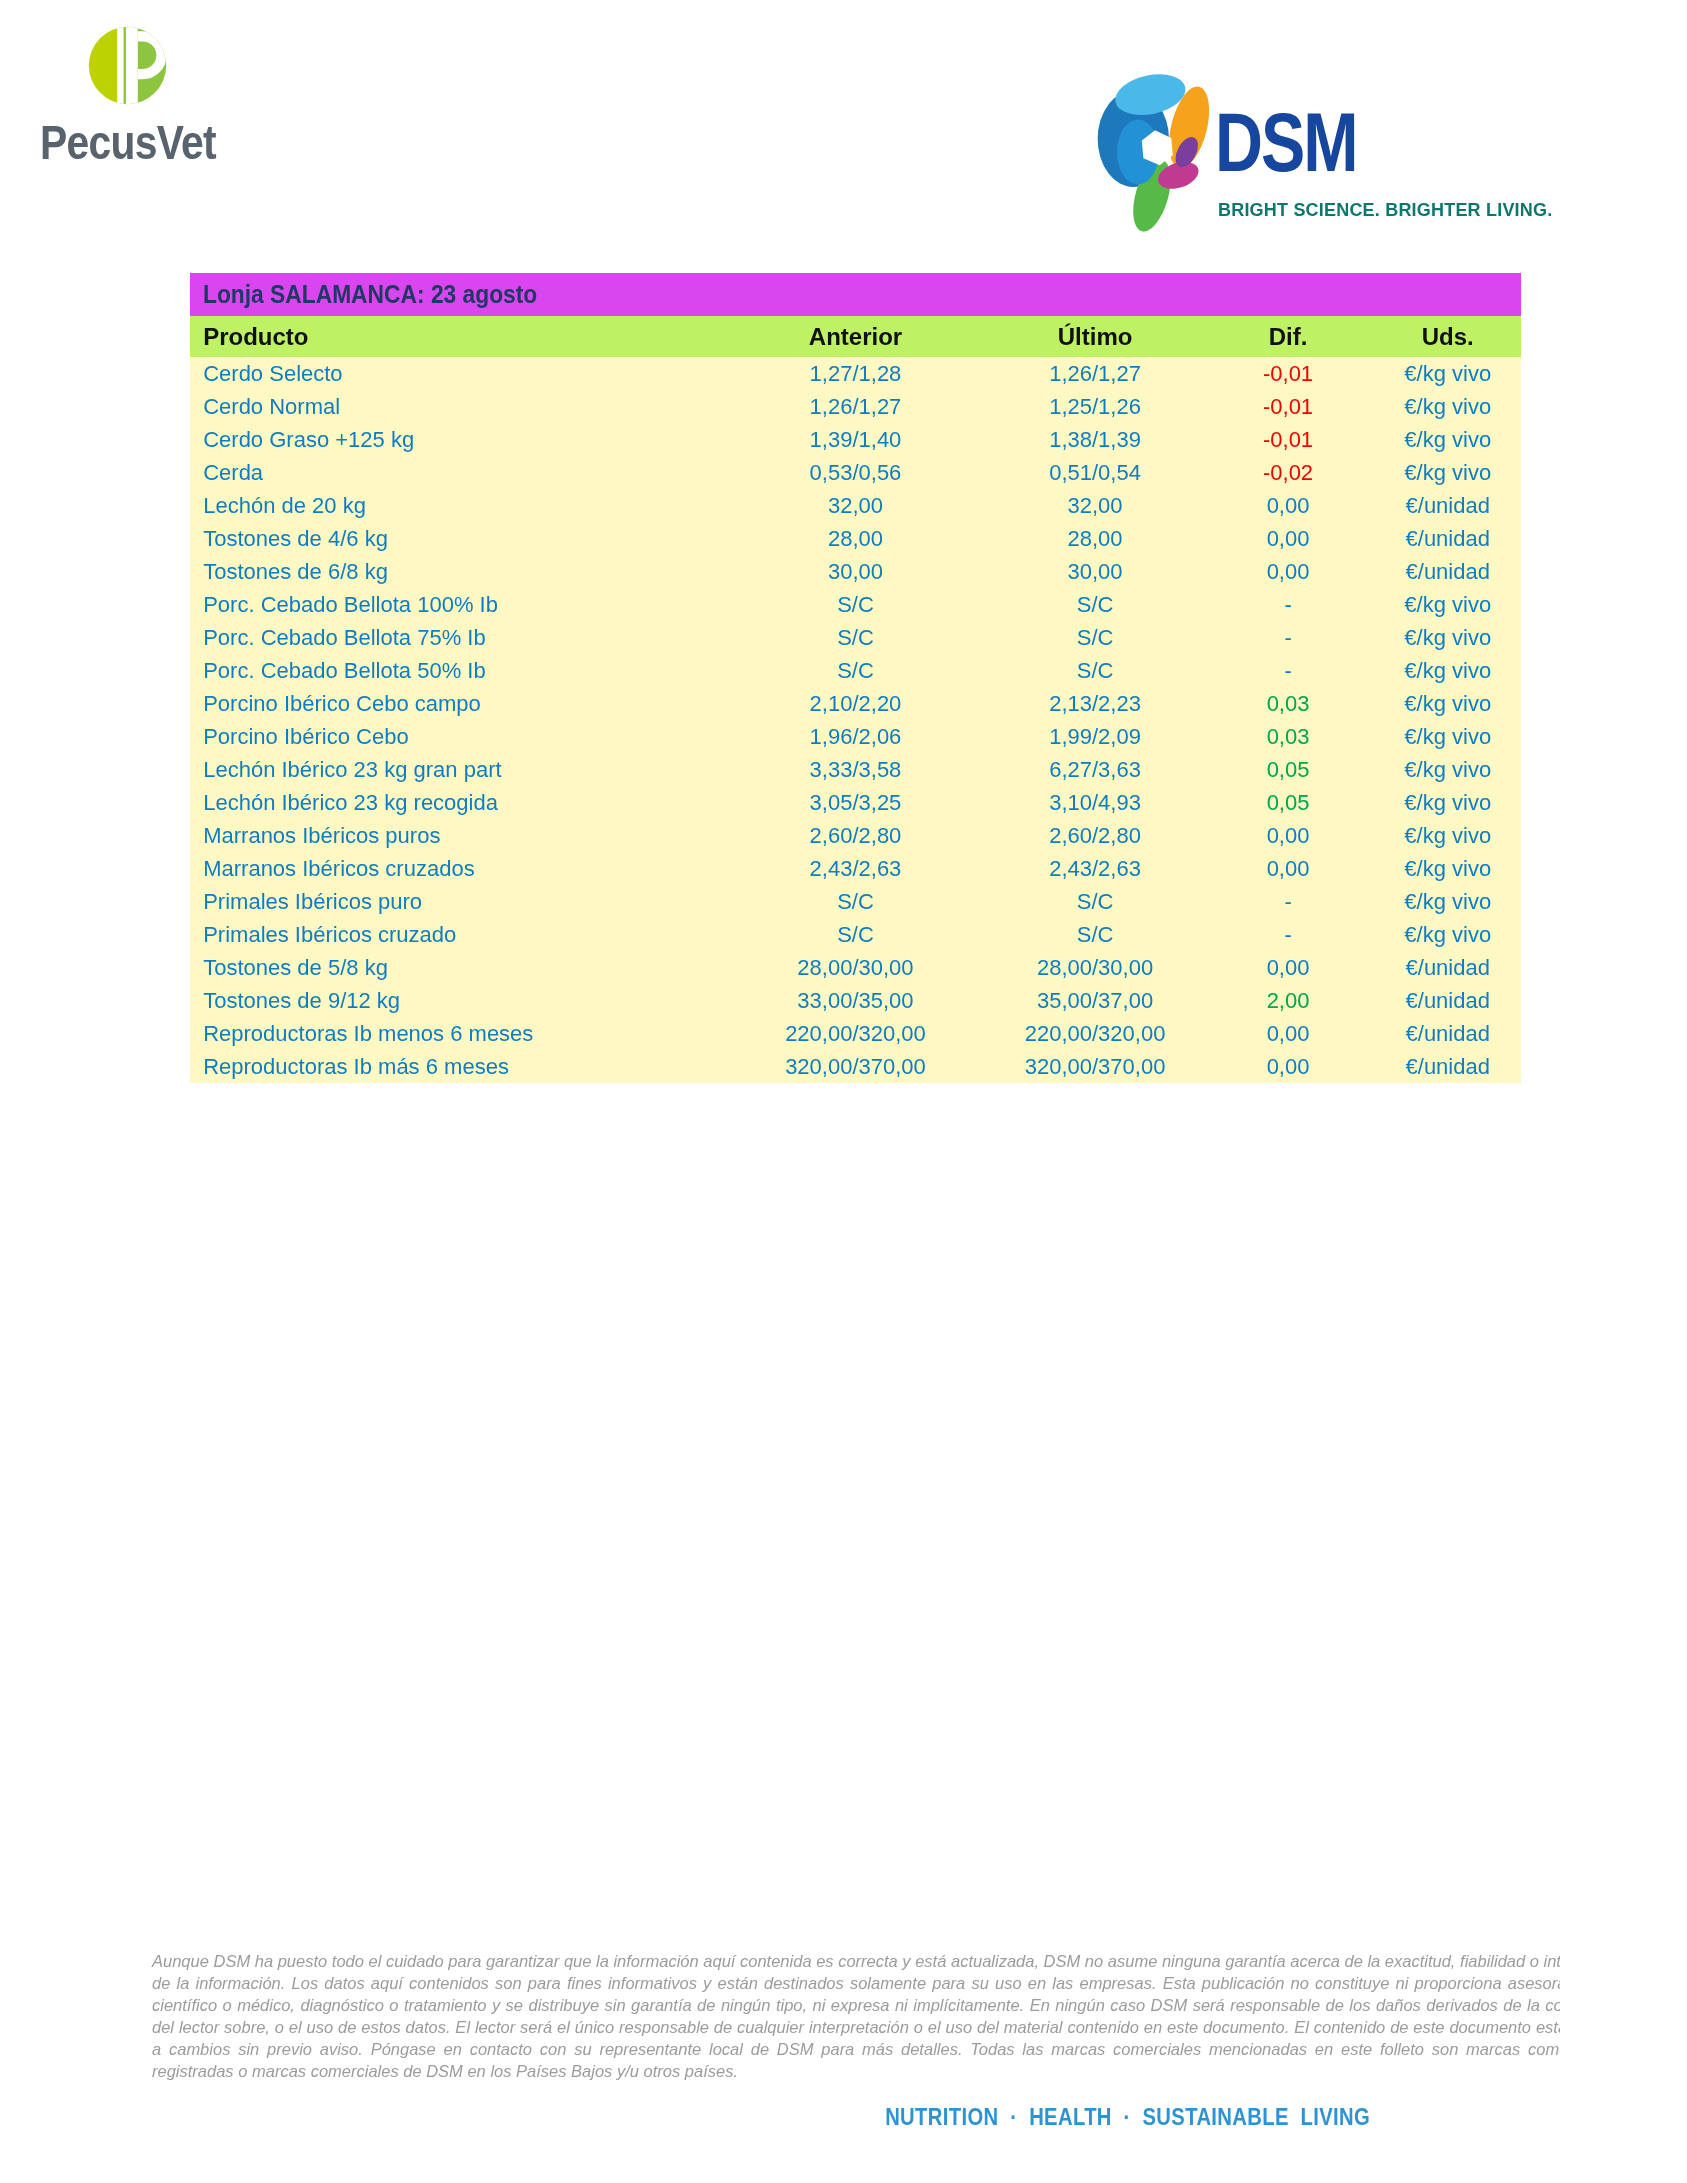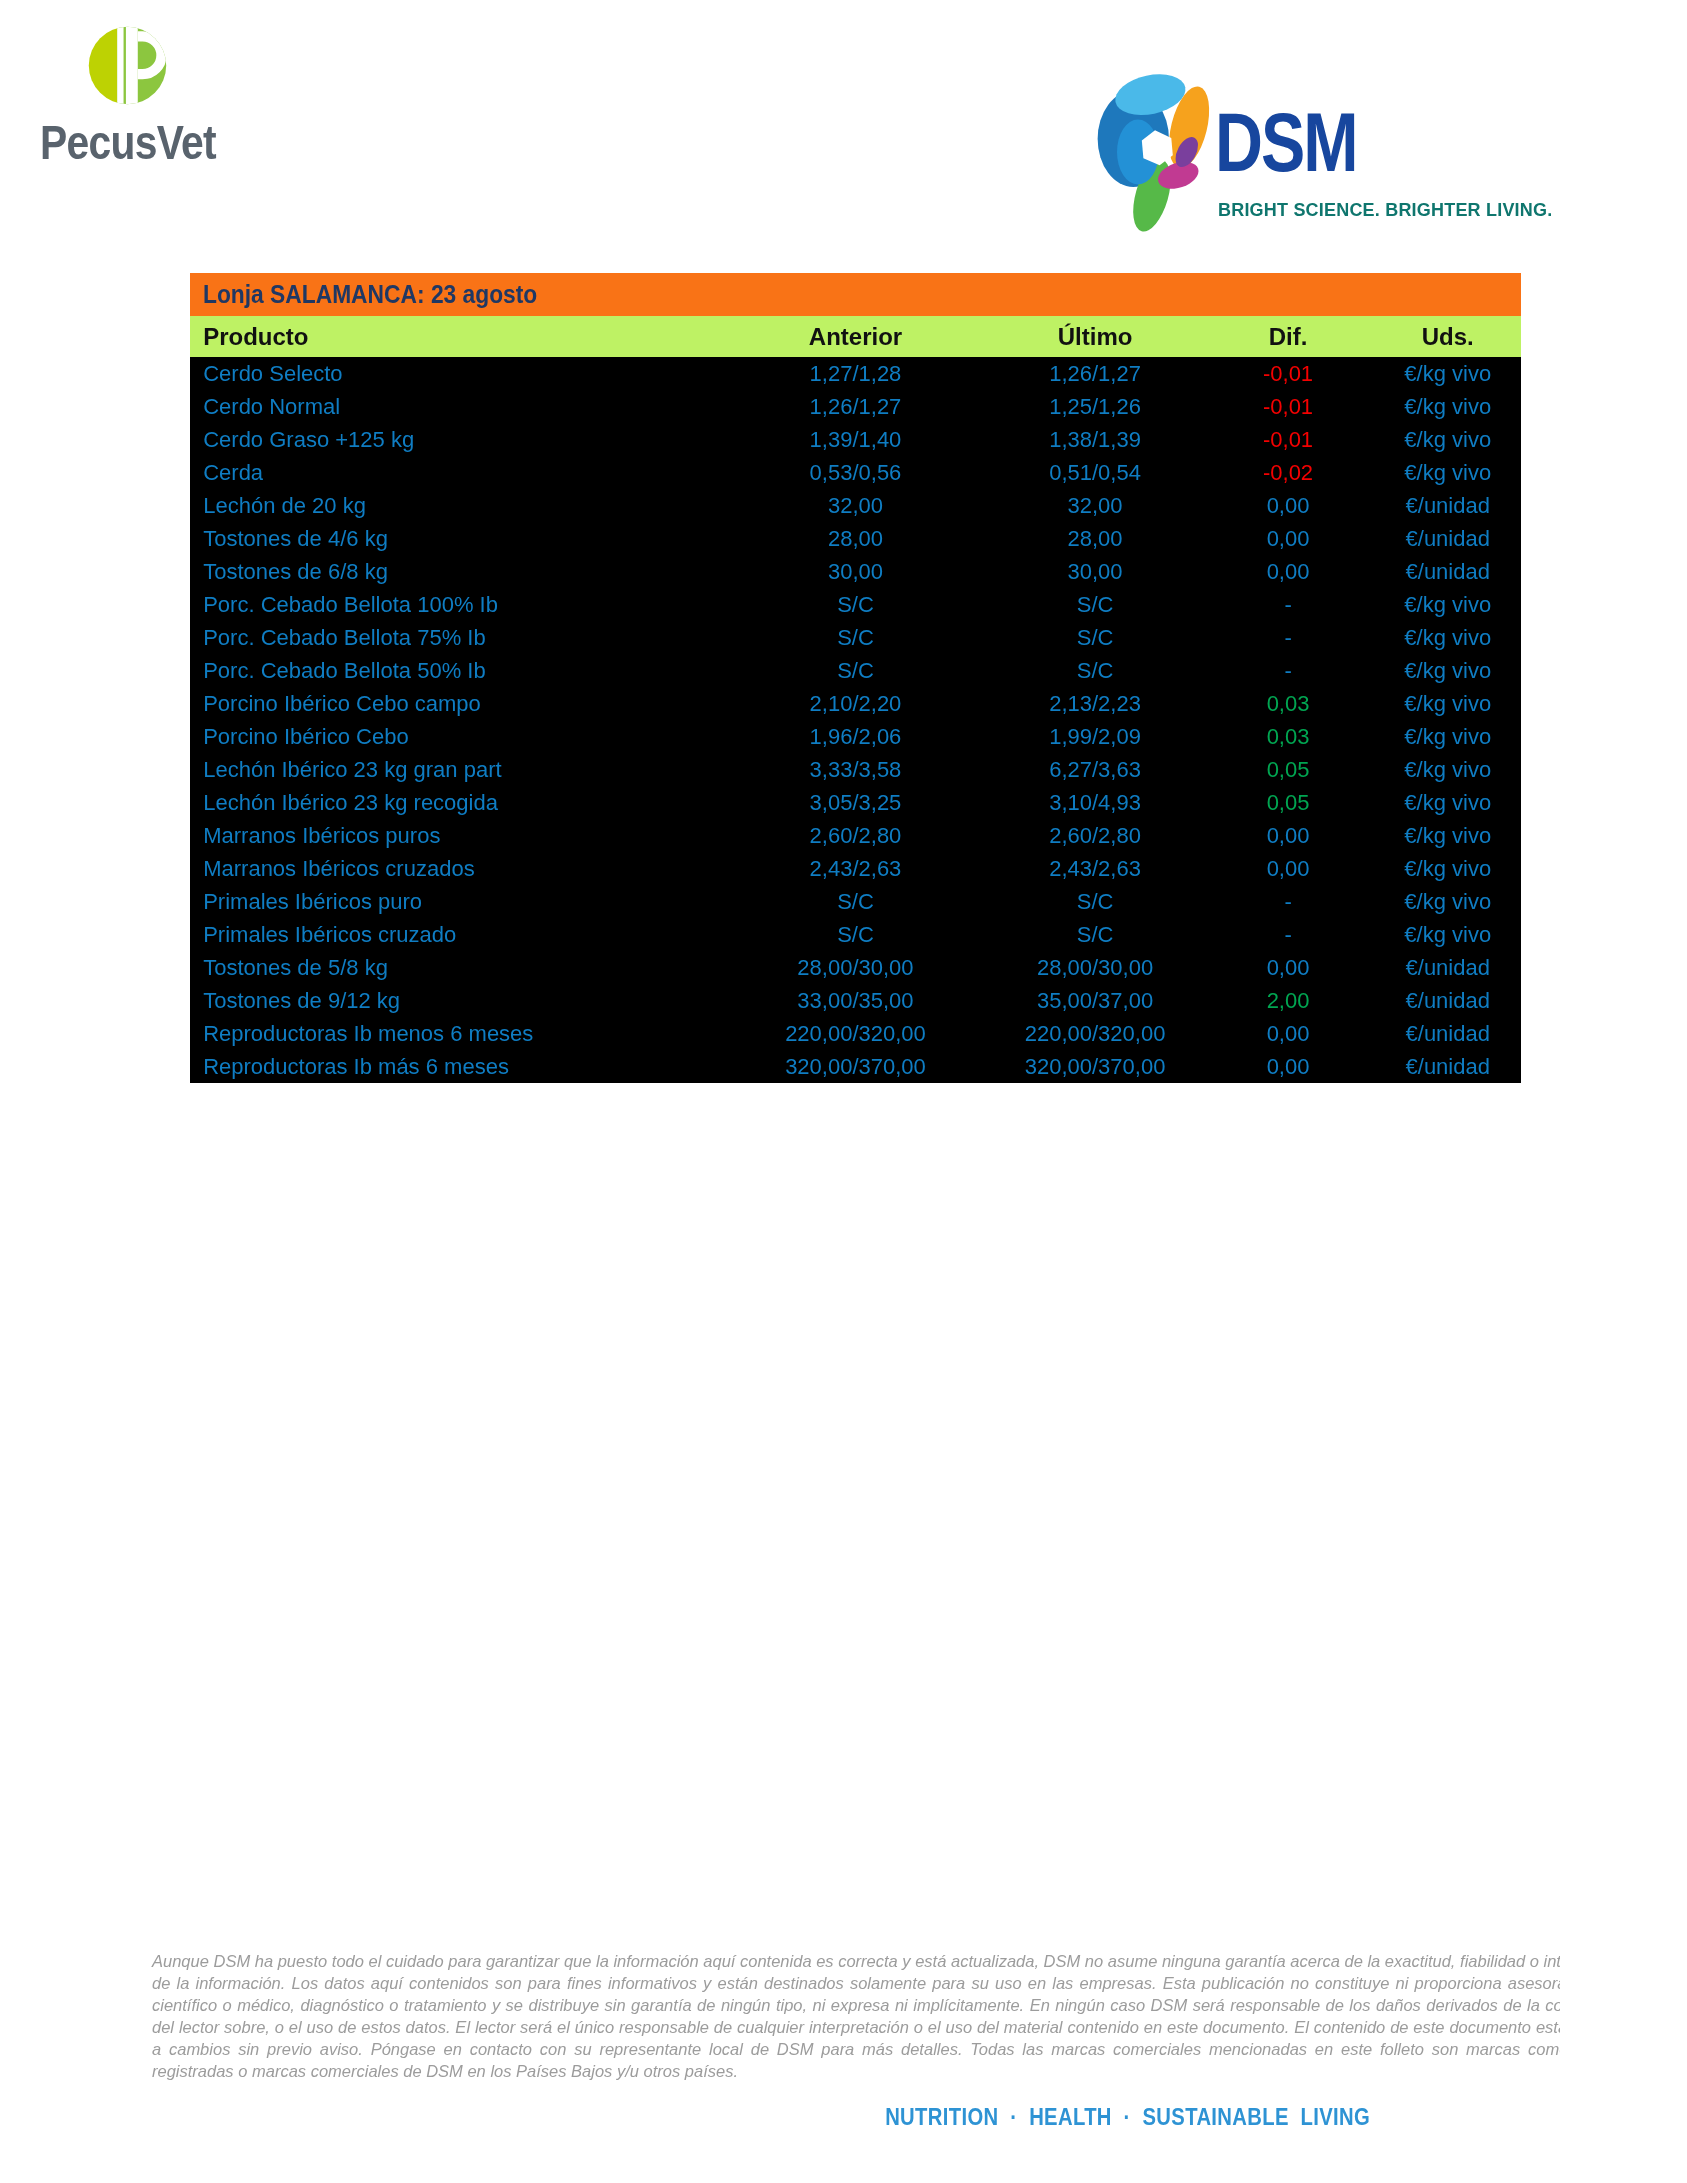--- a/index.html
+++ b/index.html
@@ -27,33 +27,33 @@
     transform:scaleX(.80); transform-origin:left; white-space:nowrap;
   }
   .dsm-tagline {
     position:absolute; left:125px; top:142px; font-size:18px; font-weight:700;
     color:#0f766e; letter-spacing:0.2px; white-space:nowrap;
   }
 
   
   .market-table { position:absolute; left:190px; top:273px; width:1331px; }
   .title-bar {
-    height:43px; background:#f97316; display:flex; align-items:center; padding-left:13.2px;
+    height:43px; background:#d946ef; display:flex; align-items:center; padding-left:13.2px;
   }
   .title-bar span {
     font-size:26.5px; font-weight:700; color:#1f3864;
     transform:scaleX(.86); transform-origin:left; white-space:nowrap;
   }
   .grid-row {
     display:grid; grid-template-columns:40% 20% 16% 13% 11%; align-items:center;
   }
   .header-row {
     height:41px; background:#bef264; font-weight:700; font-size:24px; color:#111111;
   }
-  .table-row { height:33px; font-size:22px; color:#0f7dc3; background:#000000; }
+  .table-row { height:33px; font-size:22px; color:#0f7dc3; background:#fef9c3; }
   .cell-left  { text-align:left; padding-left:13.2px; white-space:nowrap; overflow:hidden; }
   .cell-mid   { text-align:center; white-space:nowrap; }
   .trend-neg  { color:#f40000; }
   .trend-pos  { color:#00a551; }
   .trend-zero, .trend-na { color:#0f7dc3; }
 
   
   .disclaimer {
     position:absolute; left:124px; top:1950px; width:1464px;
     font-size:16.5px; font-style:italic; color:#9c9c9c; line-height:22px;

